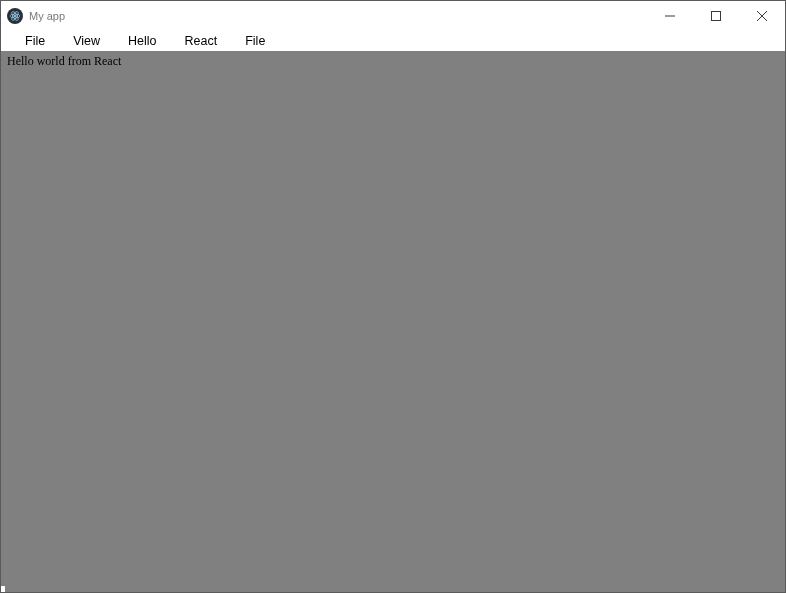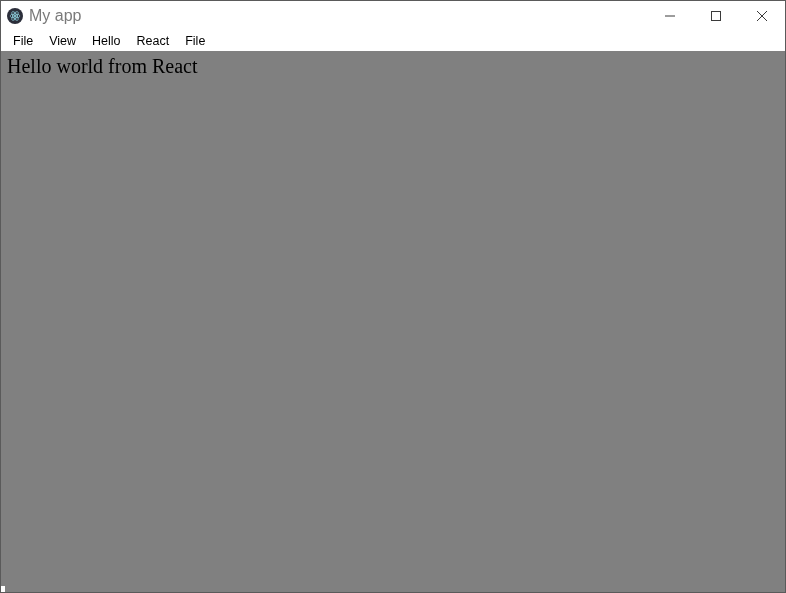--- a/index.html
+++ b/index.html
@@ -37,21 +37,21 @@
       display: flex;
       align-items: center;
       justify-content: center;
       margin-right: 6px;
     }
     .titlebar .app-icon svg {
       width: 12px;
       height: 12px;
     }
     .titlebar .title {
-      font-size: 16px;
+      font-size: 11px;
       color: #7a7a7a;
       flex: 0 0 auto;
     }
     .titlebar .spacer {
       flex: 1 1 auto;
     }
     .win-controls {
       display: flex;
       height: 100%;
     }
@@ -75,27 +75,28 @@
       display: flex;
       align-items: center;
       padding: 0 4px;
       font-size: 12.5px;
       color: #000;
       border-bottom: 0;
     }
     .menu-item {
       padding: 1px 8px;
       cursor: default;
+      margin-left: 12px;
     }
     .content {
       flex: 1 1 auto;
       background: #808080;
       color: #000;
       font-family: "Times New Roman", Times, serif;
-      font-size: 20px;
+      font-size: 12px;
       padding: 3px 6px;
       position: relative;
     }
     .content-text {
       line-height: 1.2;
     }
     .status-strip {
       position: absolute;
       left: 0;
       bottom: 0;

